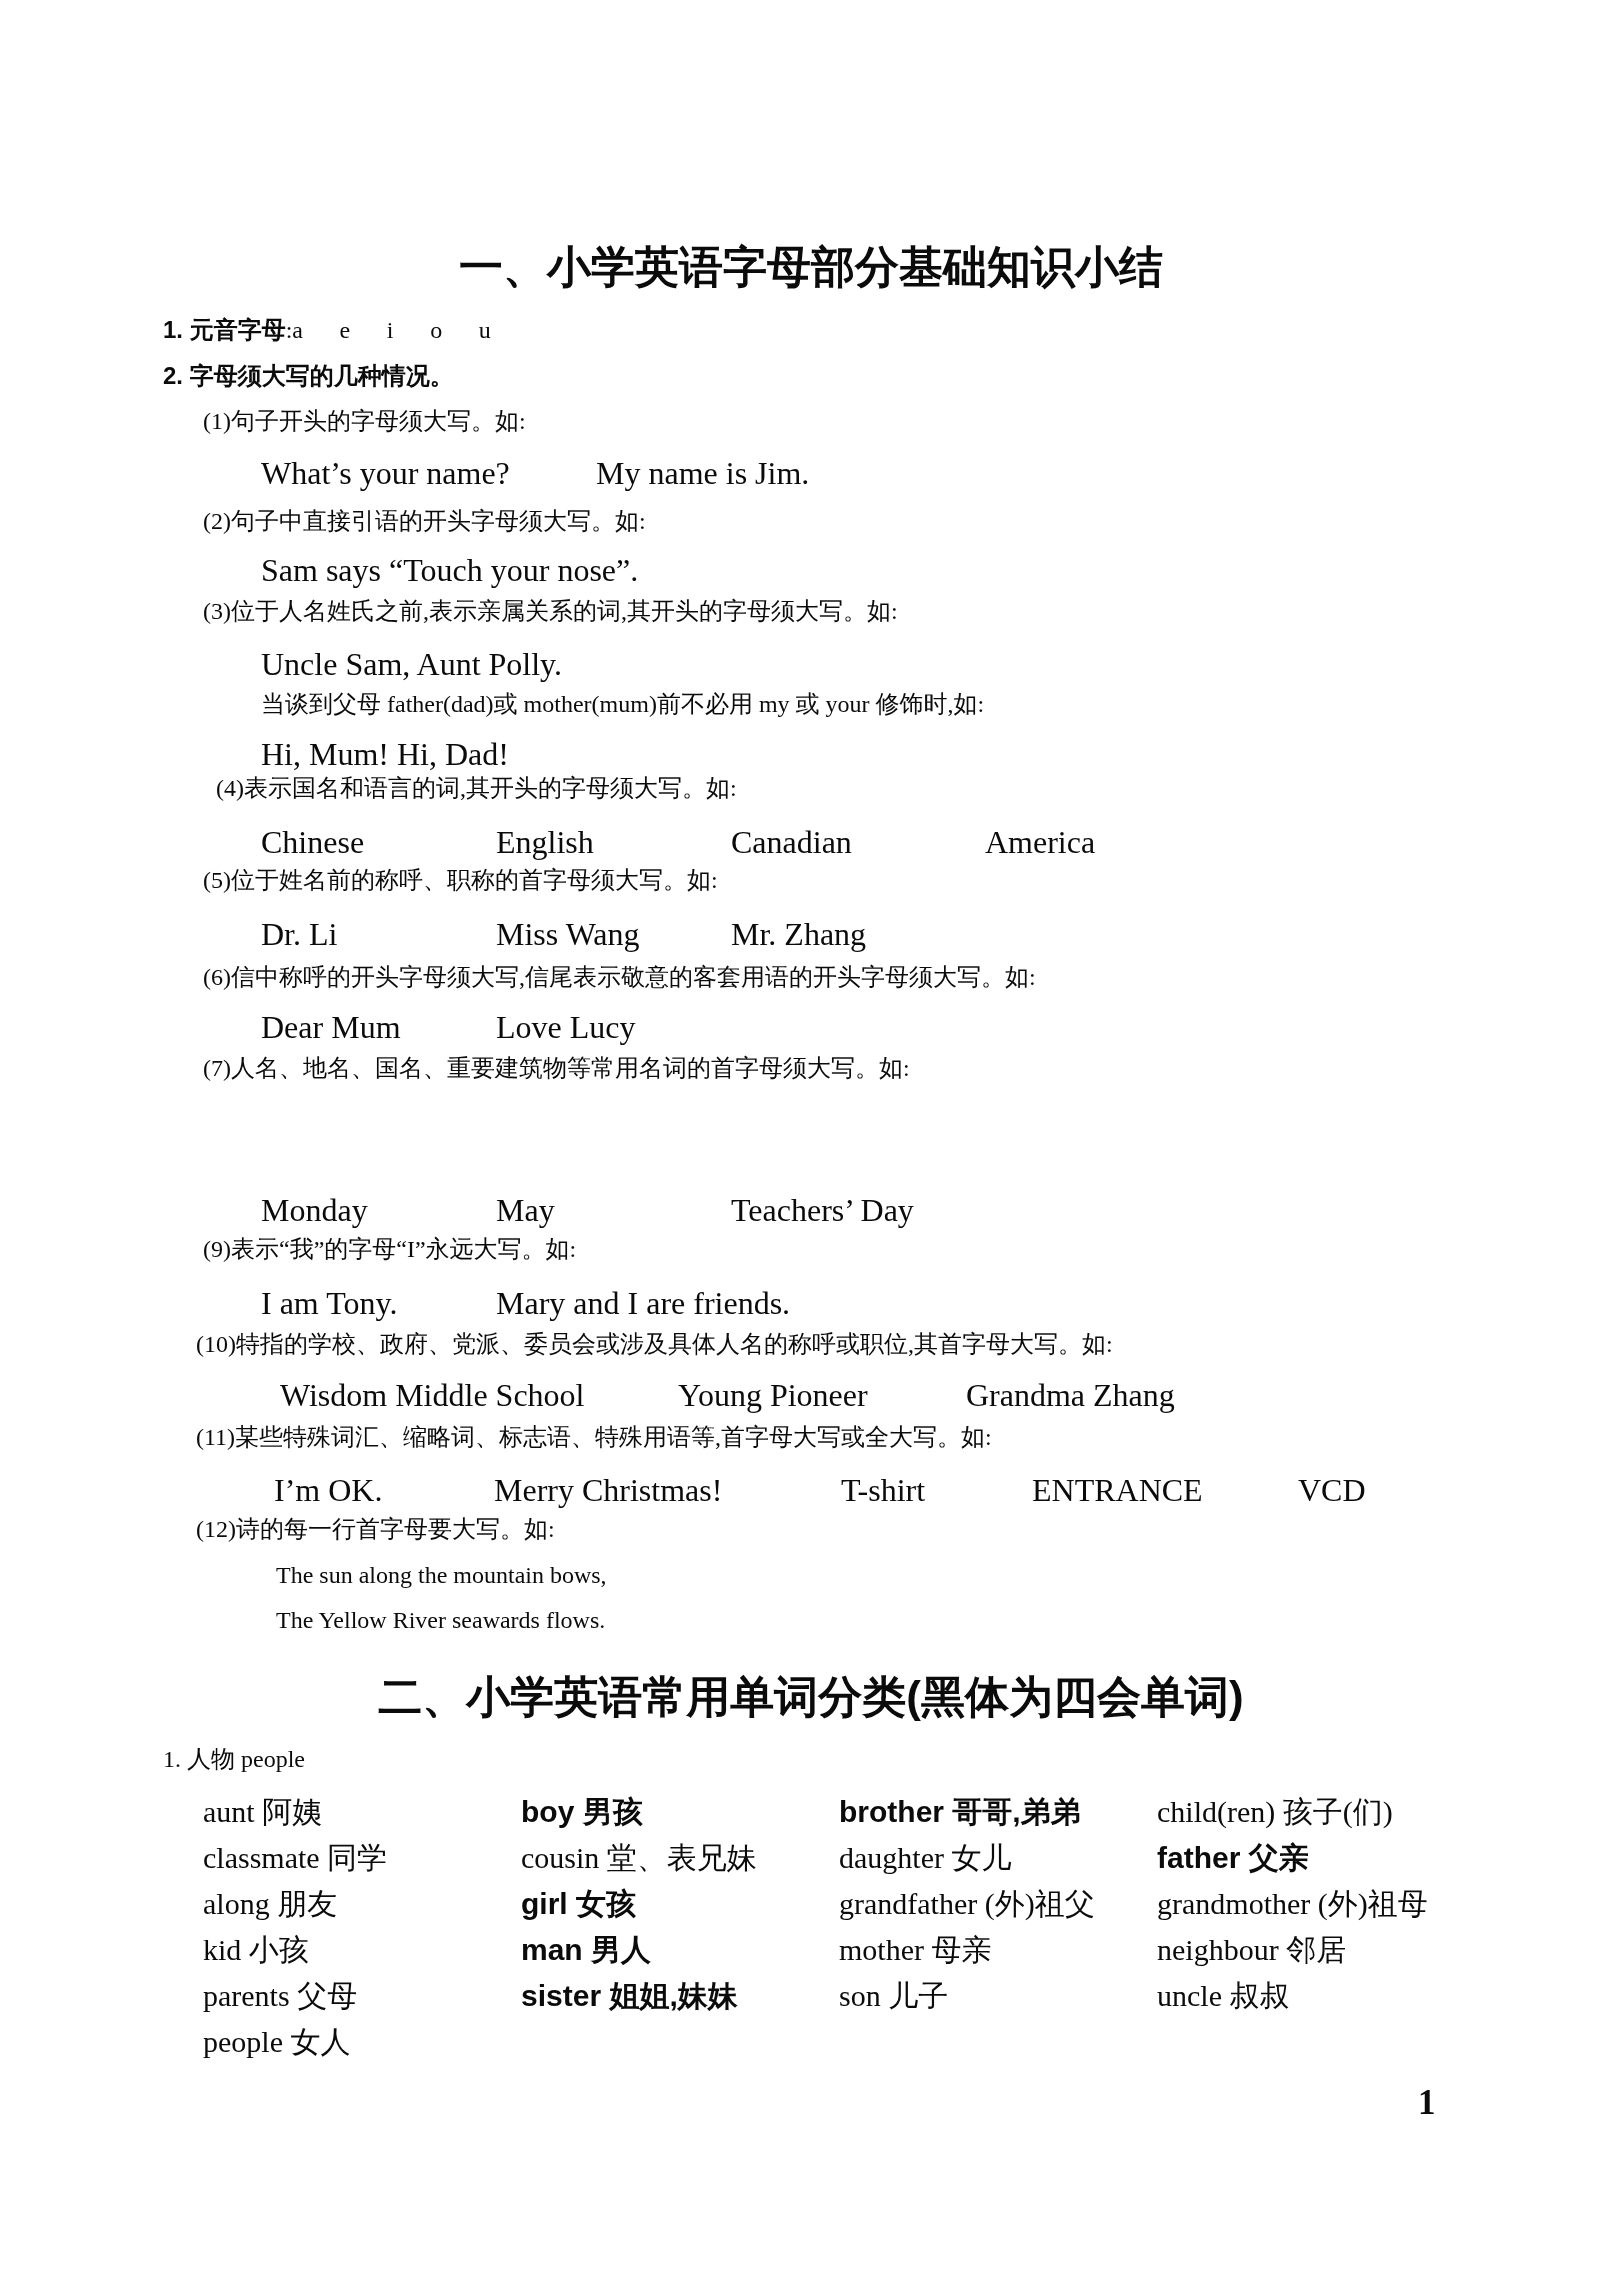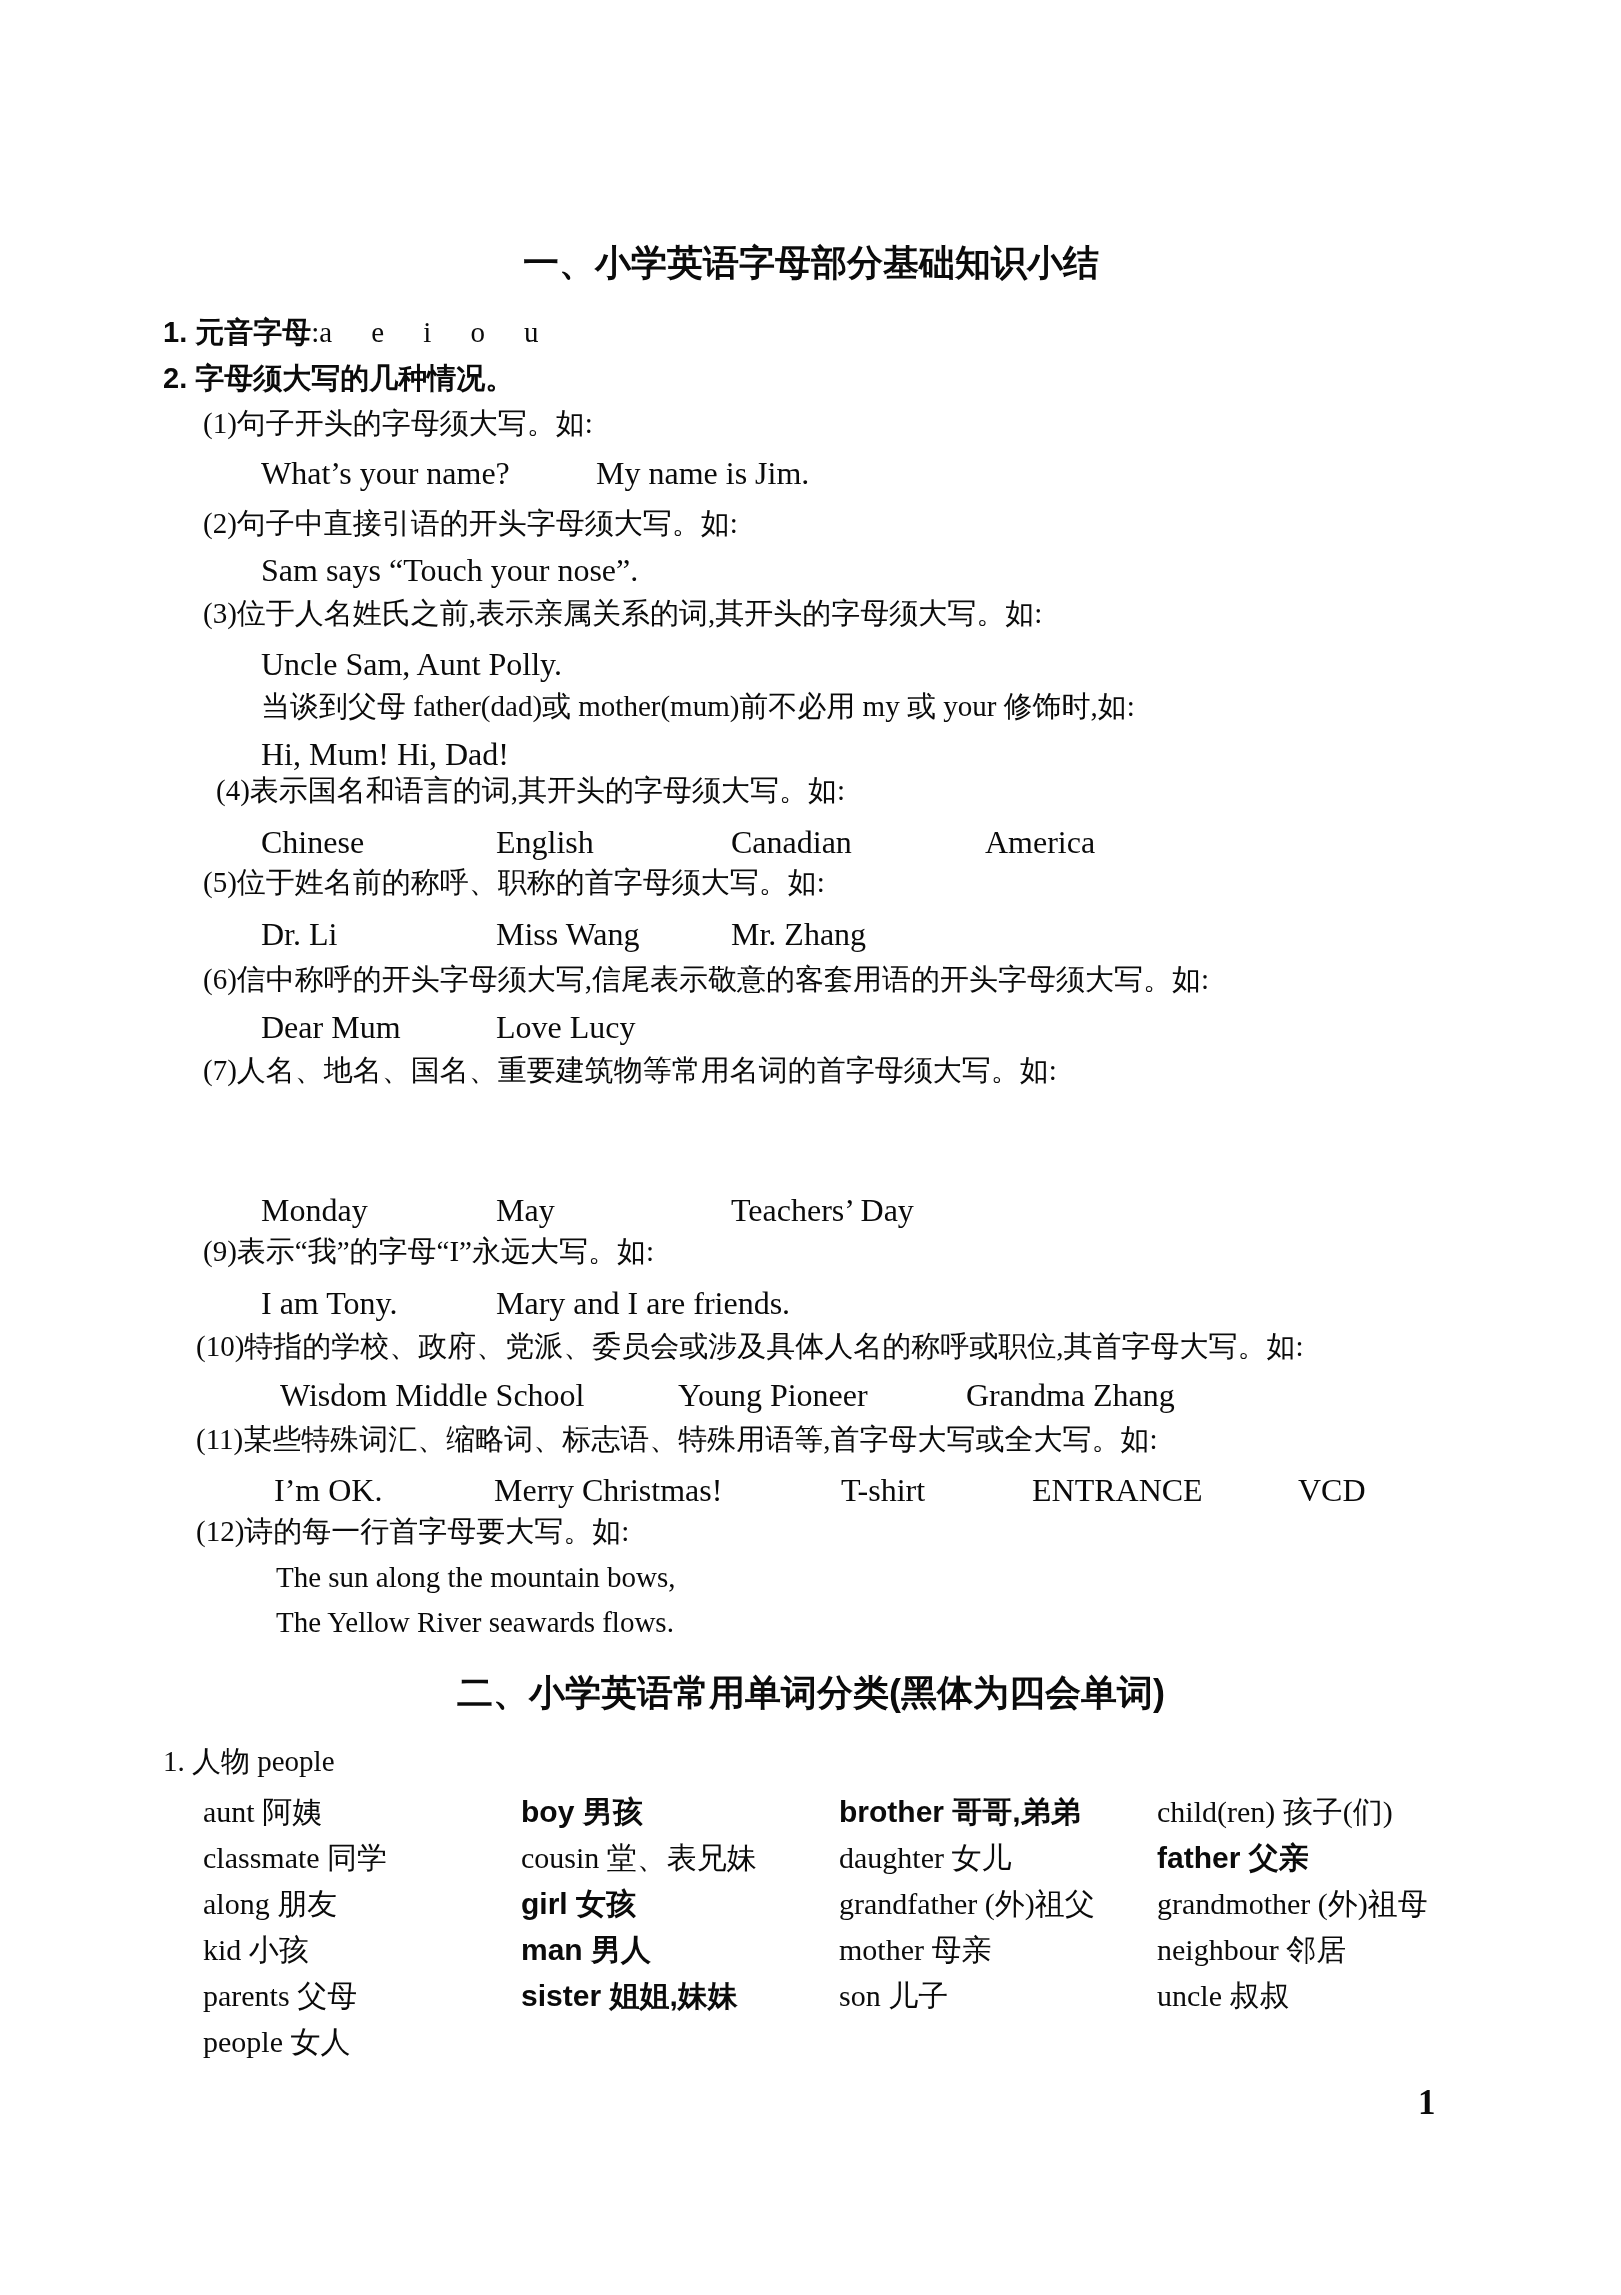--- a/index.html
+++ b/index.html
@@ -4,28 +4,28 @@
 <style>
   html,body { margin:0; padding:0; background:#e8e8e8; }
   .page {
     position:relative;
     width:1622px; height:2295px;
     background:#ffffff;
     color:#0b0b0b;
     overflow:hidden;
     font-family:"Liberation Serif", serif;
   }
-  .ln { position:absolute; white-space:pre; font-size:29px; line-height:1; }
+  .ln { position:absolute; white-space:pre; font-size:24px; line-height:1; }
   .song  { font-family:"Liberation Serif", serif; }
   .hei   { font-family:"Liberation Sans", sans-serif; font-weight:700; }
   .title {
     position:absolute; left:0; width:100%;
     text-align:center;
     font-family:"Liberation Sans", sans-serif;
-    font-weight:700; font-size:36px; line-height:1;
+    font-weight:700; font-size:44px; line-height:1;
     white-space:pre;
   }
   .ex { position:absolute; left:0; top:0; width:100%; height:42px; font-size:32px; }
   .ex > span { position:absolute; top:0; white-space:pre; font-family:"Liberation Serif", serif; }
   .letters { word-spacing:12.3px; }
   .wrow { position:absolute; left:0; width:100%; height:42px; font-size:30px; }
   .wrow > span { position:absolute; top:0; white-space:pre; font-family:"Liberation Serif", serif;text-align:right; }
   .wrow > span.b { font-family:"Liberation Sans", sans-serif; font-weight:700; }
   .pageno { position:absolute; font-size:35px; font-weight:700; font-family:"Liberation Serif", serif; }
 </style>

